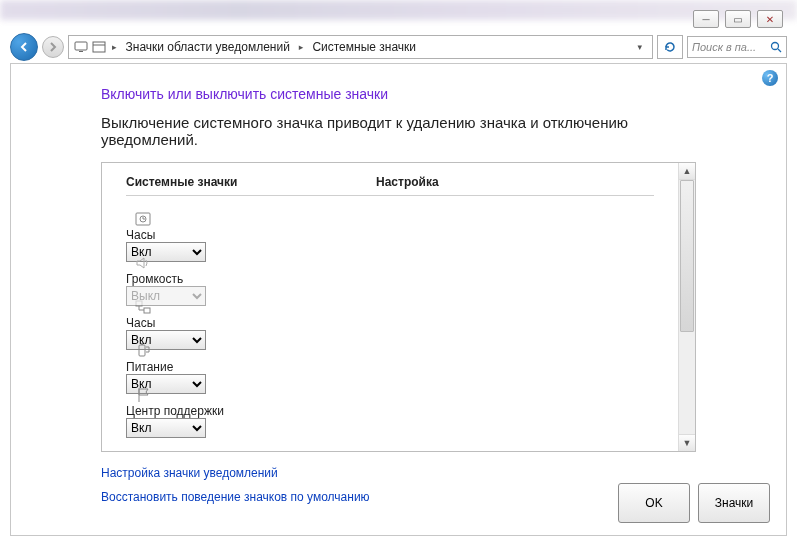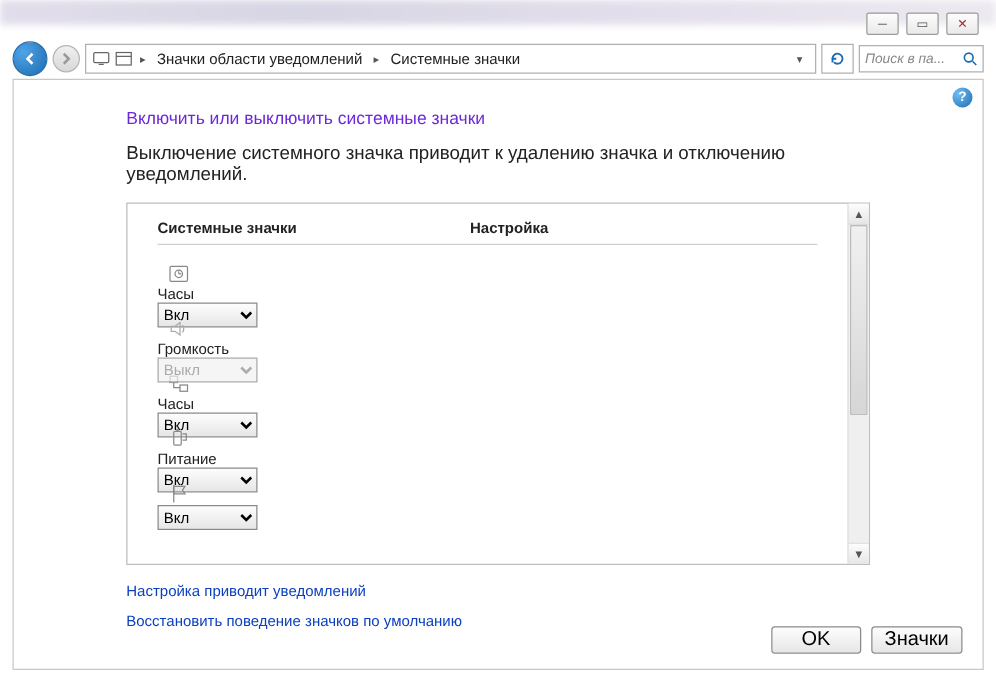--- a/index.html
+++ b/index.html
@@ -236,22 +236,22 @@
     }
     .buttons {
       position: absolute;
       bottom: 12px;
       right: 16px;
       display: flex;
       gap: 8px;
     }
     .buttons button {
       min-width: 72px;
-      height: 22px;
-      font-size: 16px;
+      height: 40px;
+      font-size: 12px;
       border: 1px solid #8a8a8a;
       background: linear-gradient(#fdfdfd,#e6e6e6);
       border-radius: 3px;
       padding: 0 10px;
     }
     svg { display: block; }
   </style>
 </head>
 <body>
 
@@ -388,40 +388,41 @@
           </div>
         </div>
 
         <div class="row">
           <div class="icon-cell">
             <svg width="18" height="18" viewBox="0 0 18 18">
                 <line x1="5" y1="2" x2="5" y2="16" stroke="#888"></line>
                 <path d="M5 3 L14 3 L12 6 L14 9 L5 9 Z" fill="none" stroke="#888"></path>
               </svg>
           </div>
+          <div class="label-cell">Центр поддержки</div>
           <div class="select-cell">
             <select>
               <option>Вкл</option>
             </select>
           </div>
         </div>
 
       </div>
 
       <div class="scrollbar">
         <div class="arrow">▲</div>
         <div class="track">
           <div class="thumb"></div>
         </div>
         <div class="arrow bottom">▼</div>
       </div>
     </div>
 
     <div class="links">
-      <a href="#">Настройка приводит уведомлений</a>
+      <a href="#">Настройка значки уведомлений</a>
       <a href="#">Восстановить поведение значков по умолчанию</a>
     </div>
   </div>
 
   <div class="buttons">
     <button>OK</button>
     <button>Значки</button>
   </div>
 </div>
 

